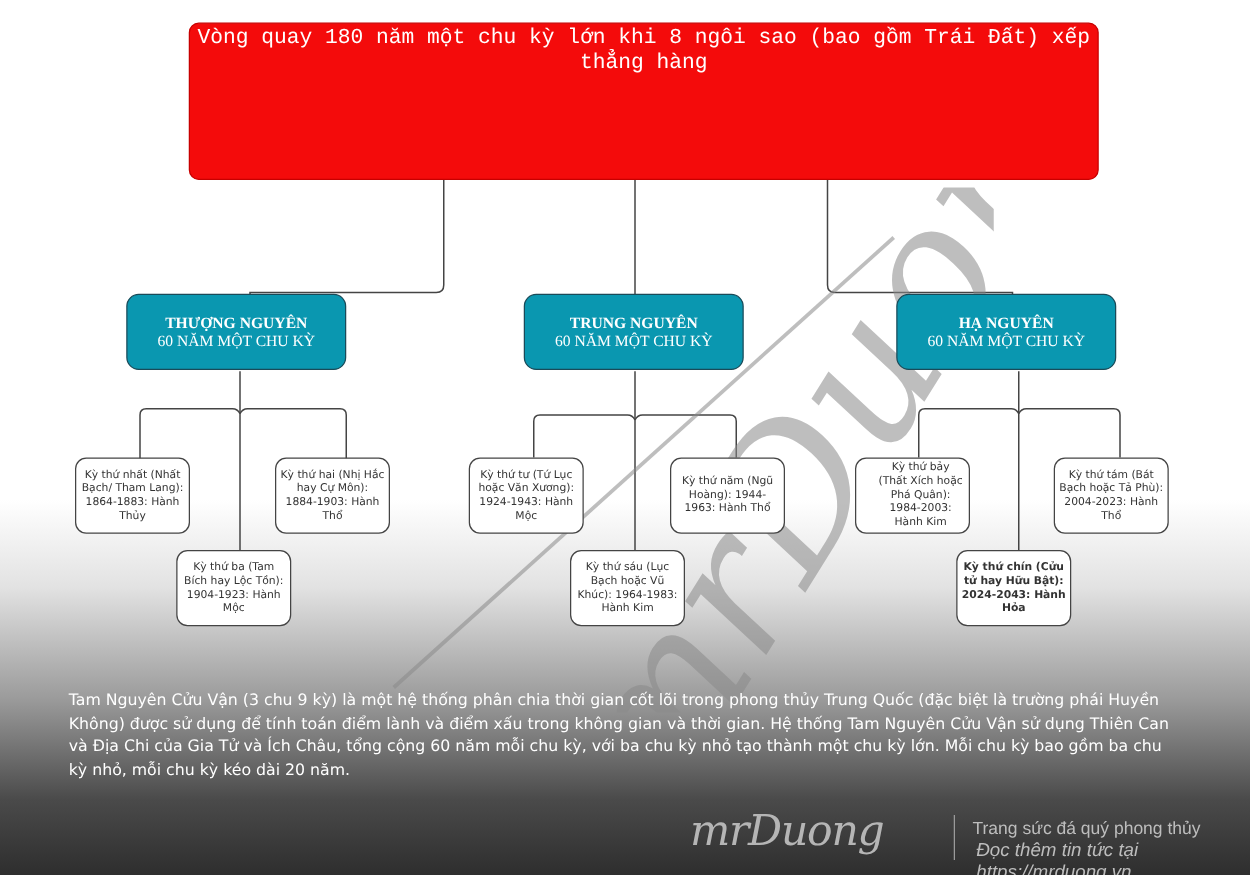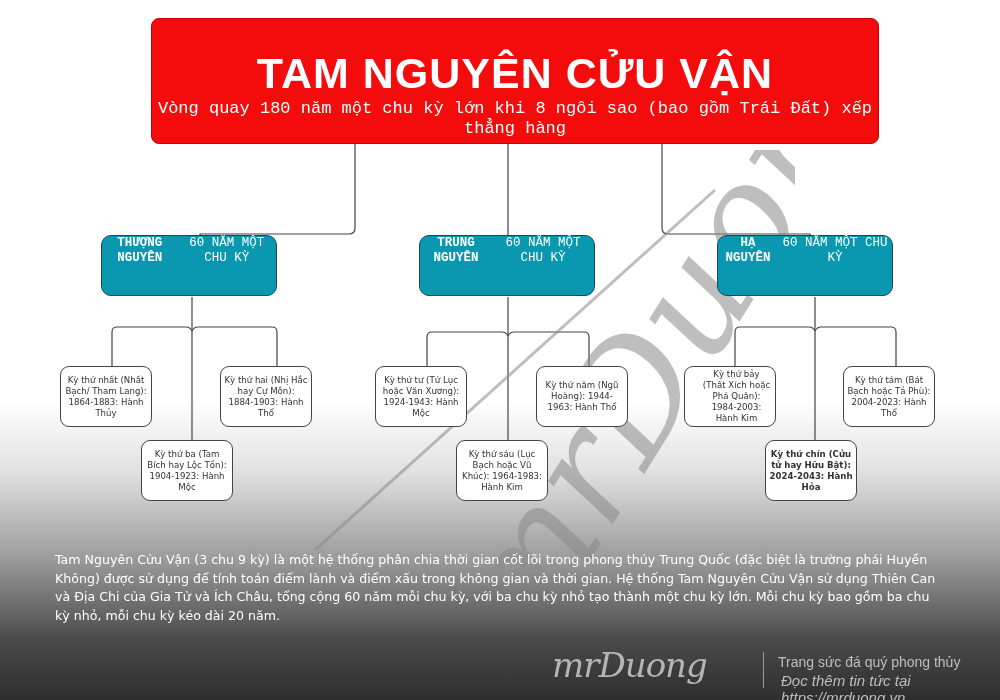--- a/index.html
+++ b/index.html
@@ -21,22 +21,22 @@
     }
     .header .subtitle {
       font-family: Liberation Mono, monospace;
       font-size: 17px; line-height: 20px; margin-top: 2px;
     }
     svg.lines { position: absolute; left: 0; top: 0; width: 1000px; height: 700px; pointer-events: none; }
     .yuan {
       position: absolute; width: 176px; height: 61px;
       background: #0a97b0; border: 1.5px solid #1a4a58; border-radius: 10px;
       color: #ffffff; text-align: center;
-      font-family: Liberation Mono, monospace;
-      display: flex; flex-direction: row; justify-content: center;
+      font-family: Liberation Serif, serif;
+      display: flex; flex-direction: column; justify-content: center;
     }
     .yuan .name { font-size: 12.5px; font-weight: 700; line-height: 15px; }
     .yuan .sub { font-size: 12.5px; line-height: 15px; }
     .ky {
       position: absolute; width: 92px; height: 61px;
       background: #ffffff; border: 1.2px solid #444; border-radius: 9px;
       color: #333; text-align: center;
       font-family: "DejaVu Sans", sans-serif; font-size: 8.6px; line-height: 11px;
       display: flex; align-items: center; justify-content: center; padding: 2px 3px;
     }
@@ -61,21 +61,20 @@
     }
     .footer-link {
       position: absolute; left: 781px; top: 672px;
       font-family: "Liberation Sans", sans-serif; font-style: italic; font-size: 15px; color: #bdbdbd;
     }
   </style>
 </head>
 <body>
 
 <div class="header">
-  <div class="title">TAM NGUYÊN CỬU VẬN</div>
   <div class="subtitle">Vòng quay 180 năm một chu kỳ lớn khi 8 ngôi sao (bao gồm Trái Đất) xếp thẳng hàng</div>
 </div>
 
 <svg class="lines" viewBox="0 0 1000 700">
   <g fill="none" stroke="#444" stroke-width="1.2">
 
     <path d="M508 144 V236"></path>
     <path d="M355 144 V228 Q355 234 349 234 H200 V236"></path>
     <path d="M662 144 V228 Q662 234 668 234 H810 V236"></path>
 

